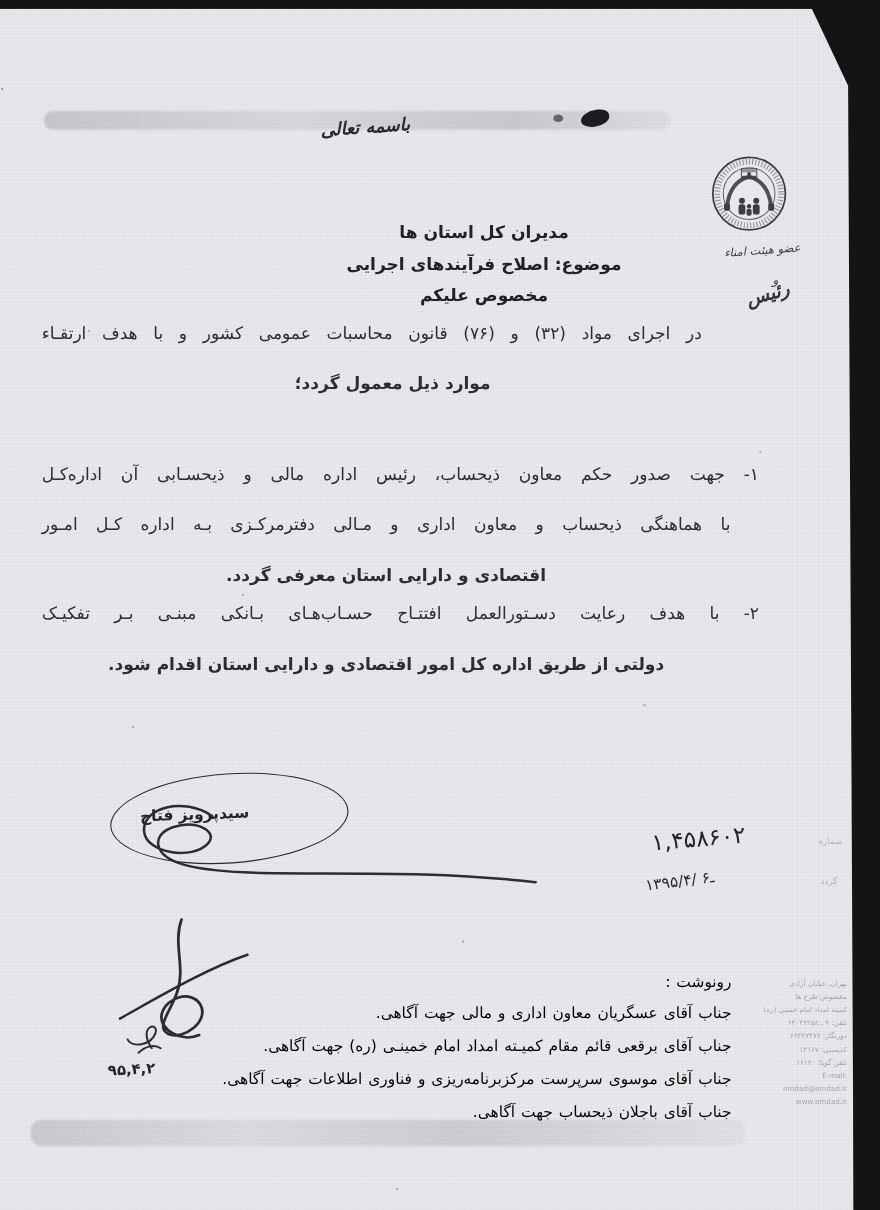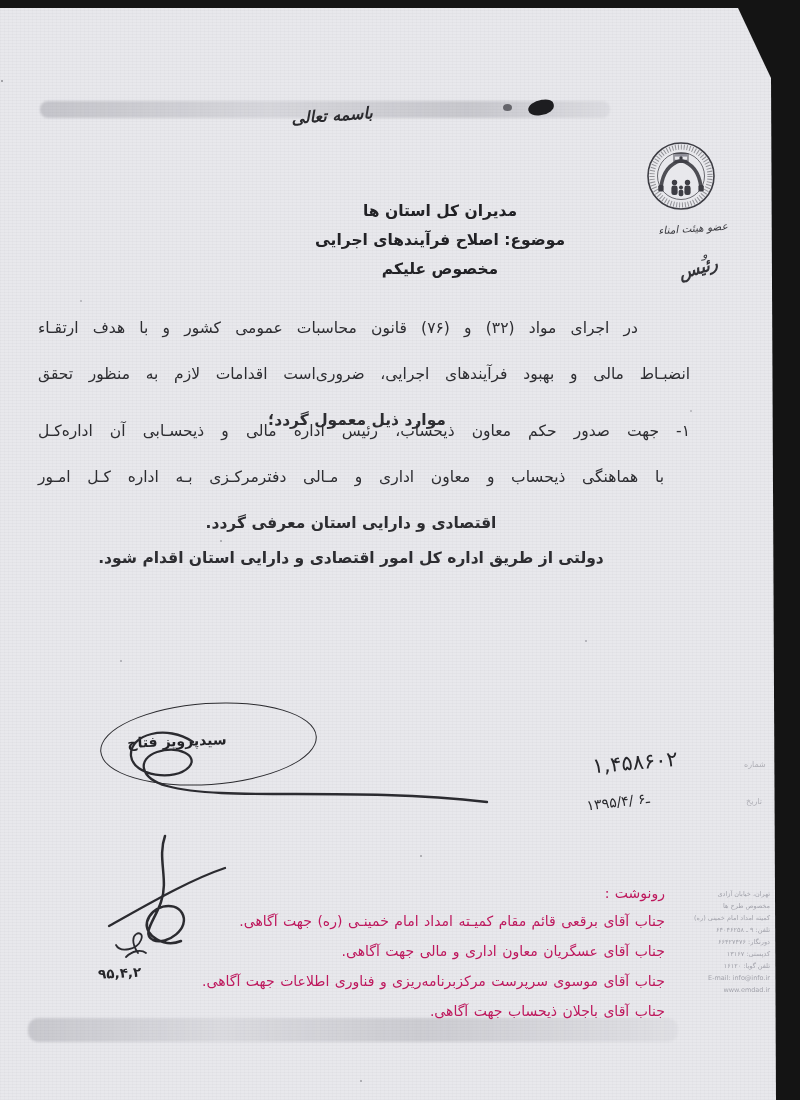--- a/index.html
+++ b/index.html
@@ -68,21 +68,21 @@
     transform:rotate(-5deg);direction:ltr;text-align:left;font-weight:500;
   }
   .refdate{
     position:absolute;left:586px;top:786px;width:190px;
     font-size:14px;color:#2a2a2e;letter-spacing:1px;
     transform:rotate(-7deg);direction:ltr;text-align:left;
   }
   .faintlabel{position:absolute;font-size:8px;color:#6e6e78;opacity:.45;}
   .cc-block{
     position:absolute;left:40px;top:880px;width:625px;
-    text-align:right;font-size:14px;color:#be185d;word-spacing:1px;
+    text-align:right;font-size:14px;color:#000000;word-spacing:1px;
   }
   .cc-title{line-height:26px;}
   .cc-item{line-height:30px;}
   .approval-date{
     position:absolute;left:98px;top:964px;width:70px;
     font-size:13.5px;font-weight:bold;color:#26262a;transform:rotate(-3deg);
     direction:ltr;text-align:left;letter-spacing:1px;
   }
   .footer-block{
     position:absolute;left:688px;top:888px;width:82px;
@@ -154,69 +154,69 @@
   <div class="board-note fa">عضو هیئت امناء</div>
   <div class="board-note-vav fa">و</div>
   <div class="board-note-chief fa">رئیس</div>
 
   <div class="header-block fa">
     <div>مدیران کل استان ها</div>
     <div>موضوع: اصلاح فرآیندهای اجرایی</div>
     <div>مخصوص علیکم</div>
   </div>
 
-  <div class="body-lines fa" style="top:305px">
+  <div class="body-lines fa" style="top:280px">
     <div class="jline ind1">در اجرای مواد (۳۲) و (۷۶) قانون محاسبات عمومی کشور و با هدف ارتقـاء</div>
-    <div class="jline">انضبـاط مالی و بهبود فرآیندهای اجرایی، ضروری‌است اقدامات لازم به منظور تحقق</div>
     <div class="rline" style="padding-right:14px">موارد ذیل معمول گردد؛</div>
   </div>
 
   <div class="body-lines fa" style="top:408px">
     <div class="jline">۱- جهت صدور حکم معاون ذیحساب، رئیس اداره مالی و ذیحسـابی آن اداره‌کـل</div>
     <div class="jline ind2">با هماهنگی ذیحساب و معاون اداری و مـالی دفترمرکـزی بـه اداره کـل امـور</div>
     <div class="rline ind2">اقتصادی و دارایی استان معرفی گردد.</div>
   </div>
 
   <div class="body-lines fa" style="top:535px">
+    <div class="jline">۲- با هدف رعایت دسـتورالعمل افتتـاح حسـاب‌هـای بـانکی مبنـی بـر تفکیـک</div>
     <div class="rline ind2">دولتی از طریق اداره کل امور اقتصادی و دارایی استان اقدام شود.</div>
   </div>
 
   <div class="oval"></div>
   <div class="stamp-name fa">سیدپرویز فتاح</div>
   <svg class="sig1" viewBox="0 0 400 100" aria-hidden="true">
     <path d="M98,30 C72,12 34,22 36,44 C38,64 80,70 94,55 C104,44 84,33 62,40 C42,47 44,66 72,74 C130,90 250,74 392,90" fill="none" stroke="#2b2b30" stroke-width="2.3" stroke-linecap="round"></path>
   </svg>
 
   <div class="refnum">۱,۴۵۸۶۰۲</div>
   <div class="refdate">۱۳۹۵/۴/ ـ۶</div>
   <div class="faintlabel fa" style="left:744px;top:760px">شماره</div>
-  <div class="faintlabel fa" style="left:746px;top:797px">تاریخ</div>
+  <div class="faintlabel fa" style="left:746px;top:797px">گردد</div>
 
   <svg class="sig2" viewBox="0 0 150 128" aria-hidden="true">
     <path d="M62,8 C54,30 66,52 58,74 C52,92 38,106 50,112 C64,118 88,100 79,85 C71,72 48,78 44,94 C41,108 62,120 78,113" fill="none" stroke="#2b2b30" stroke-width="2.5" stroke-linecap="round"></path>
     <path d="M6,98 C42,78 86,52 122,40" fill="none" stroke="#2b2b30" stroke-width="2.3" stroke-linecap="round"></path>
   </svg>
 
   <div class="cc-block fa">
     <div class="cc-title">رونوشت :</div>
+    <div class="cc-item">جناب آقای عسگریان معاون اداری و مالی جهت آگاهی.</div>
     <div class="cc-item">جناب آقای برقعی قائم مقام کمیـته امداد امام خمینـی (ره) جهت آگاهی.</div>
-    <div class="cc-item">جناب آقای عسگریان معاون اداری و مالی جهت آگاهی.</div>
     <div class="cc-item">جناب آقای موسوی سرپرست مرکزبرنامه‌ریزی و فناوری اطلاعات جهت آگاهی.</div>
     <div class="cc-item">جناب آقای باجلان ذیحساب جهت آگاهی.</div>
   </div>
 
   <svg class="sig3" viewBox="0 0 44 36" aria-hidden="true">
     <path d="M32,27 C18,6 40,2 35,14 C31,24 14,27 10,19 M20,31 C26,25 35,23 40,27" fill="none" stroke="#2b2b30" stroke-width="1.8" stroke-linecap="round"></path>
   </svg>
   <div class="approval-date">۹۵,۴,۲</div>
 
   <div class="footer-block fa">
     <div>تهران، خیابان آزادی</div>
     <div>مخصوص طرح ها</div>
     <div>کمیته امداد امام خمینی (ره)</div>
     <div>تلفن: ۹ ـ ۶۴۰۴۶۲۵۸</div>
     <div>دورنگار: ۶۶۴۲۷۴۷۶</div>
     <div>کدپستی: ۱۳۱۶۷</div>
     <div>تلفن گویا: ۱۶۱۲۰</div>
-    <div class="footer-latin">E-mail: info@info.ir</div>
+    <div class="footer-latin">E-mail: emdad@emdad.ir</div>
     <div class="footer-latin">www.emdad.ir</div>
   </div>
 </div>
 
 </body></html>

